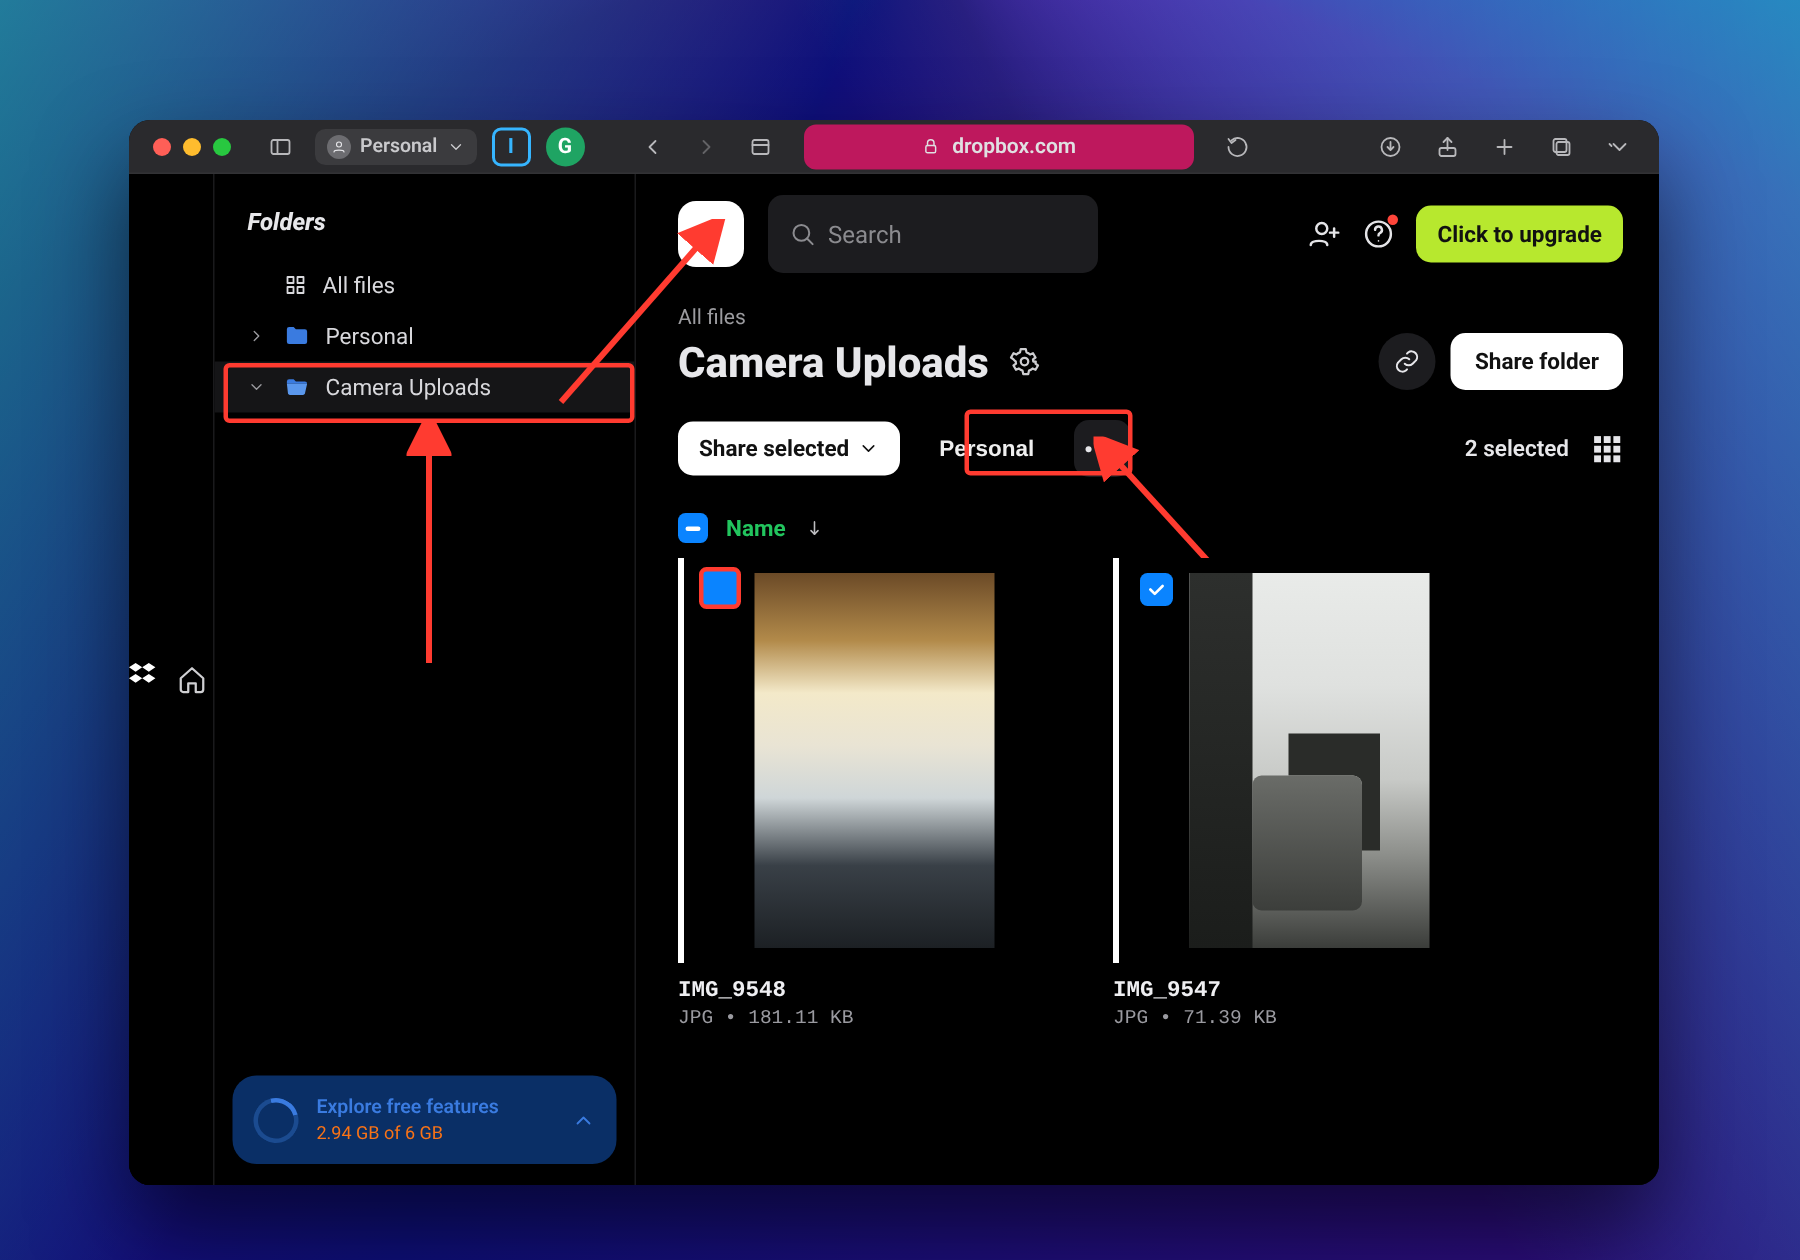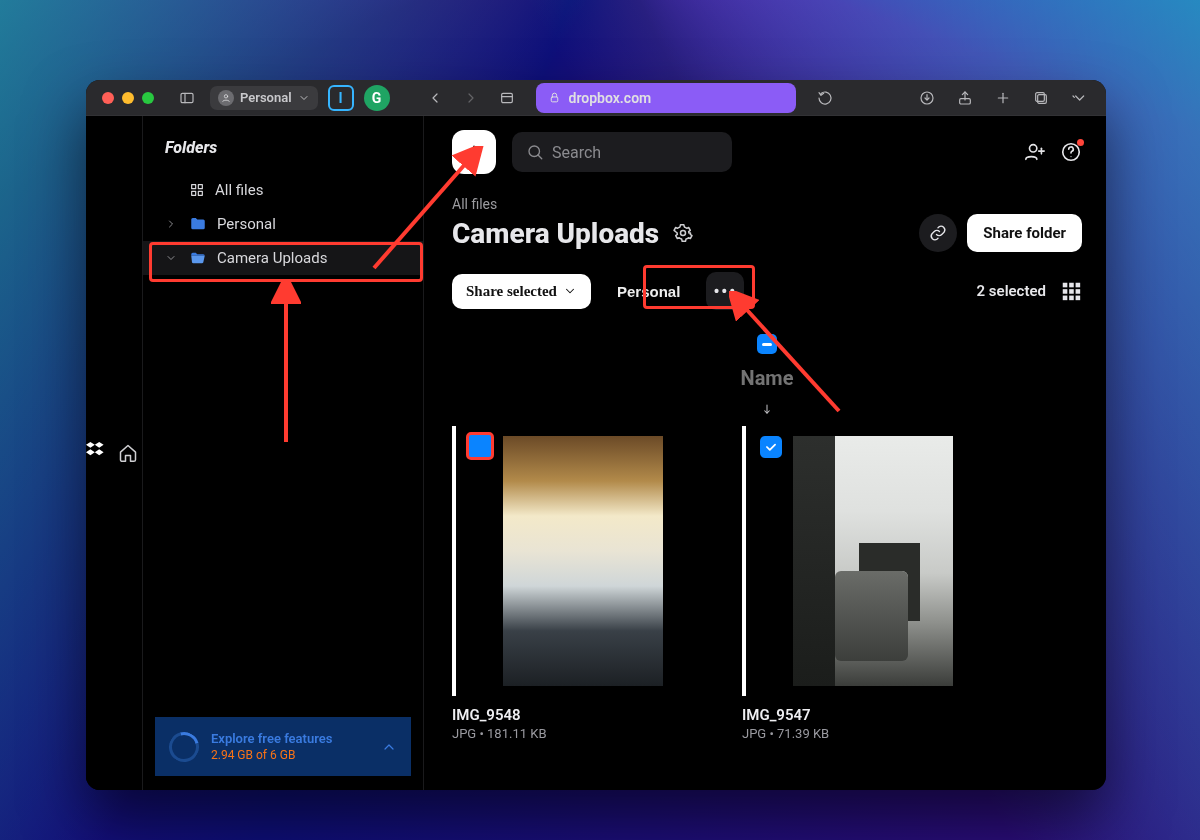--- a/index.html
+++ b/index.html
@@ -46,24 +46,24 @@
   .tb-icon.btn { cursor: default; }
   .profile-pill { display:flex; align-items:center; gap:6px; padding:4px 8px; background:#3b3b3e; border-radius:7px; font-weight:600; font-size:13px; }
   .profile-pill .avatar-mini { width:16px;height:16px;border-radius:50%;background:#6c6c70; display:flex;align-items:center;justify-content:center;}
   .ext-chip { width:26px;height:26px; border-radius:6px; display:flex;align-items:center;justify-content:center; font-weight:700; font-size:14px;}
   .ext-chip.i { border:2px solid #36b5ff; color:#36b5ff; }
   .ext-chip.g { background:#1fa463; color:#fff; border-radius:50%; }
   .addr {
     flex: 0 0 auto; margin: 0 6px;
     display:flex; align-items:center; gap:8px;
     height: 30px; padding: 0 12px;
-    background:#8b5cf6; border-radius:8px;
+    background:#be185d; border-radius:8px;
     min-width: 260px;
     color:#e0e0e2; font-size:14px; font-weight:600;
-    justify-content:flex-start;
+    justify-content:center;
   }
   .spacer { flex: 1; }
   .tb-right { display:flex; gap:12px; align-items:center; }
 
   
   .page {
     flex:1; display:flex;
     background:#000;
     color:#e7e7ea;
   }
@@ -94,66 +94,66 @@
   }
   .tree-item.indent1 { padding-left: 22px; }
   .tree-item .caret { width:14px; display:inline-flex; color:#9a9a9e; }
   .tree-item.selected-hl {  }
 
   .red-outline { position:absolute; border:3px solid #ff3b30; border-radius:4px; pointer-events:none; }
   .red-outline.folder { left:6px; top:126px; width:274px; height:40px; }
 
   .promo {
     margin: 16px 12px 14px; margin-top:auto;
-    background:#0a2f66; border-radius:0;
+    background:#0a2f66; border-radius:16px;
     padding: 14px 14px;
     display:flex; gap:12px; align-items:center;
     color:#6aa0e6; font-size:13px;
   }
   .promo .ring { width:30px;height:30px;border-radius:50%;border:3px solid #1b4b90;border-top-color:#3a7be0; transform:rotate(30deg); }
   .promo .txt { flex:1; }
   .promo .txt .t1 { color:#3a7be0; font-weight:600; font-size:13px; }
   .promo .txt .t2 { color:#f97316; font-size:12px; margin-top:2px;}
   .promo .chev { color:#3a7be0; }
 
   
   .main { flex:1; padding: 14px 24px 0 28px; display:flex; flex-direction:column; min-width:0; position:relative; }
   .topbar { display:flex; align-items:center; gap:16px; margin-bottom: 22px; }
   .plusbtn { width:44px;height:44px;border-radius:12px;background:#fff;color:#000;display:flex;align-items:center;justify-content:center; }
-  .searchbox { flex:0 1 220px; height:40px; background:#1c1c1f; border-radius:10px; display:flex;align-items:center;gap:8px; padding:0 14px; color:#8b8b8f; font-size:16px;}
+  .searchbox { flex:0 1 220px; height:52px; background:#1c1c1f; border-radius:10px; display:flex;align-items:center;gap:8px; padding:0 14px; color:#8b8b8f; font-size:16px;}
   .topbar .righticons { margin-left:auto; display:flex; gap:14px; align-items:center; }
   .icon18 { width:22px; height:22px; color:#e4e4e7; position:relative; }
   .dotnote::after { content:''; position:absolute; top:-2px; right:-2px; width:7px;height:7px;border-radius:50%; background:#ff453a; }
   .upgrade { background:#b7e82e; color:#111; font-weight:700; font-size:15px; padding:10px 14px; border-radius:10px; }
 
   .crumb { color:#9b9b9f; font-size:14px; margin-bottom:2px; }
   .titleRow { display:flex; align-items:center; gap:14px; }
   .titleRow h1 { font-size:28px; font-weight:800; }
   .gear { color:#cdcdd0; }
   .titleRight { margin-left:auto; display:flex; gap:10px; align-items:center; }
   .linkicon { width:38px;height:38px;border-radius:50%;background:#1c1c1f;display:flex;align-items:center;justify-content:center;color:#e6e6ea; }
   .sharefolder { background:#fff;color:#111;font-weight:700; padding:10px 16px;border-radius:10px; font-size:15px;}
 
   .actionRow { display:flex; align-items:center; gap:12px; margin-top:20px; position:relative; }
-  .pill { background:#fff;color:#111;font-weight:700; padding:9px 14px; border-radius:10px; font-size:15px; display:flex;align-items:center;gap:6px;font-family:Liberation Serif, serif;}
+  .pill { background:#fff;color:#111;font-weight:700; padding:9px 14px; border-radius:10px; font-size:15px; display:flex;align-items:center;gap:6px;}
   .dlbtn { background:transparent;color:#eee;font-weight:700; padding:9px 14px; border-radius:10px; font-size:15px; border:0; }
   .morebtn { width:38px;height:38px;border-radius:10px;background:#1c1c1f;display:flex;align-items:center;justify-content:center;color:#e6e6ea; letter-spacing:2px; font-weight:900;}
   .actionRight { margin-left:auto; display:flex; gap:14px; align-items:center; }
   .selcount { font-size:15px; font-weight:600; }
   .gridicon { width:22px;height:22px;color:#e5e5e9; }
 
   .red-outline.download { left:191px; top:-7px; width:112px; height:44px; }
 
-  .listhead { display:flex; align-items:center; gap:12px; margin:24px 0 10px; color:#737373; font-size:20px; font-weight:700;flex-direction:column; }
+  .listhead { display:flex; align-items:center; gap:12px; margin:24px 0 10px; color:#22c55e; font-size:15px; font-weight:700; }
   .cb { width:20px;height:20px;border-radius:5px;background:#0a84ff;display:flex;align-items:center;justify-content:center;color:#fff; }
   .cb.partial::after { content:''; width:10px;height:3px;background:#fff;border-radius:2px; display:block;}
   .sortarr { color:#bdbdc0; }
 
   .cards { display:flex; gap:32px; }
-  .card { width:258px; }
+  .card { width:258px;font-family:Liberation Mono, monospace; }
   .thumbwrap { position:relative; width:258px; height:270px; border-left:4px solid #fff; background:#000; display:flex;align-items:center;justify-content:center; overflow:hidden;}
   .thumbwrap .check { position:absolute; top:10px; left:14px; width:22px;height:22px;border-radius:5px;background:#0a84ff;display:flex;align-items:center;justify-content:center;color:#fff; }
   .thumbwrap .img { width:160px; height:250px; }
   .thumbwrap .img.arch {
     background:
       linear-gradient(180deg,#6b4a27 0%,#b28a4a 18%, #f3e9c9 32%, #e9e4d4 46%, #cfd6d8 60%, #394047 78%, #1c2024 100%);
   }
   .thumbwrap .img.room {
     background:
       linear-gradient(180deg,#e9ebe9 0%, #dfe1df 30%, #c8cac7 55%, #8d8f8b 75%, #3b3d3a 100%);
@@ -429,20 +429,21 @@
                 <line x1="16" y1="11" x2="22" y2="11"></line>
               </svg>
           </div>
           <div class="icon18 dotnote">
             <svg viewBox="0 0 24 24" width="22" height="22" class="stroke">
                 <circle cx="12" cy="12" r="9"></circle>
                 <path d="M9.5 9a2.5 2.5 0 1 1 3.5 2.3c-.9.4-1 1-1 1.7"></path>
                 <circle cx="12" cy="17" r="0.6" fill="currentColor" stroke="none"></circle>
               </svg>
           </div>
+          <div class="upgrade">Click to upgrade</div>
         </div>
       </div>
 
       <div class="crumb">All files</div>
 
       <div class="titleRow">
         <h1>Camera Uploads</h1>
         <div class="gear">
           <svg viewBox="0 0 24 24" width="20" height="20" class="stroke">
               <circle cx="12" cy="12" r="3"></circle>

